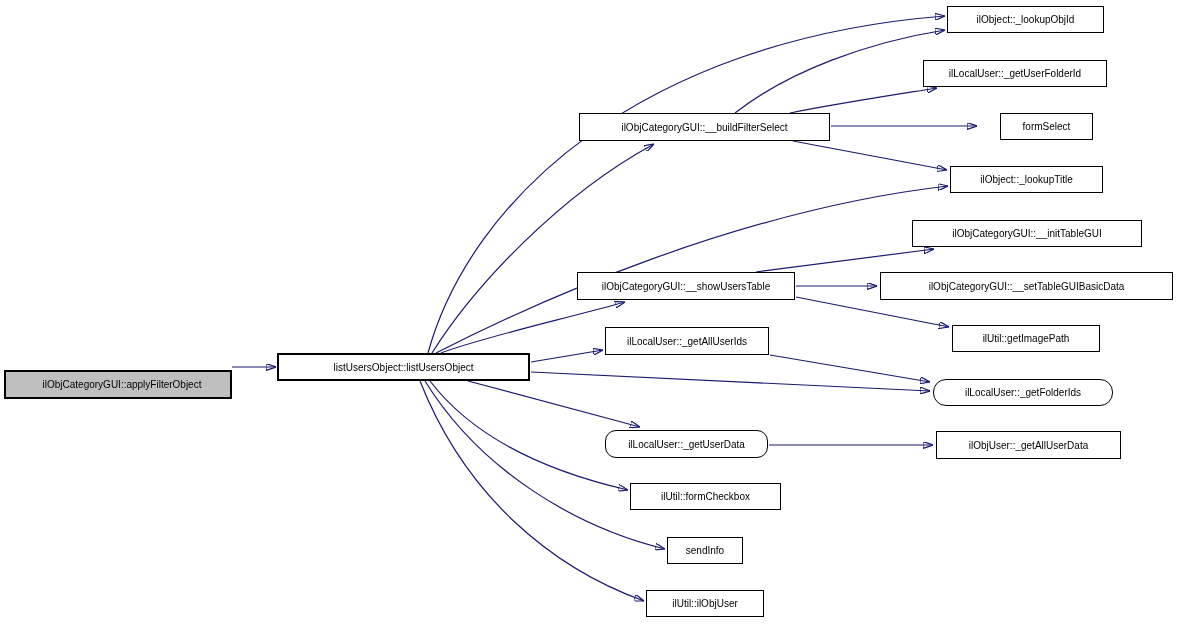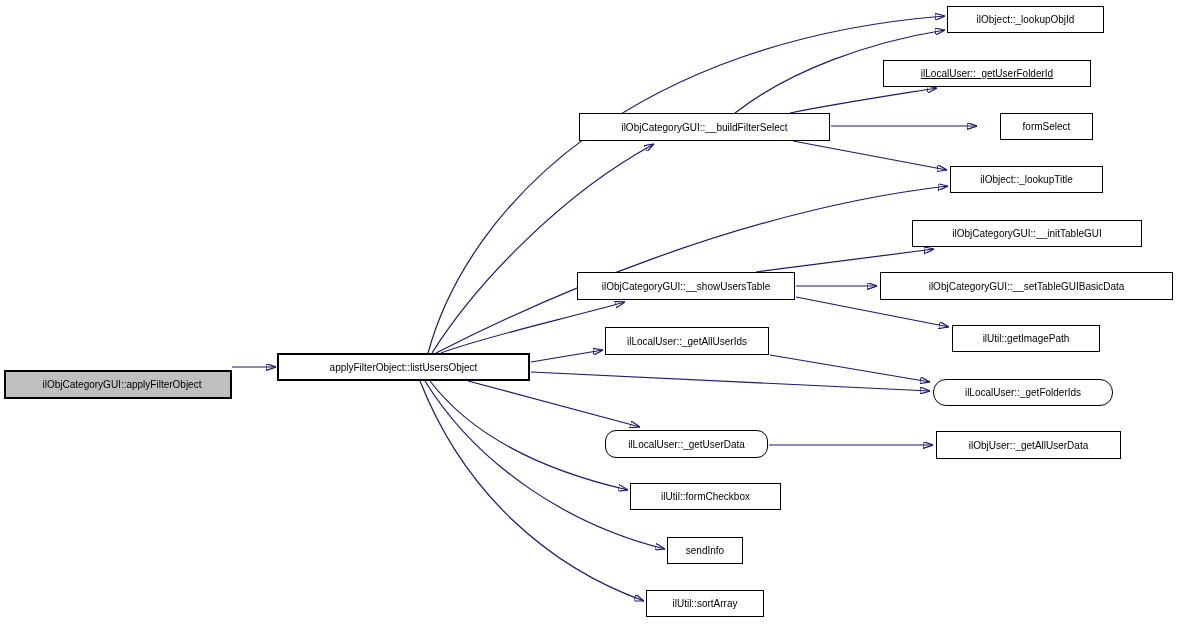--- a/index.html
+++ b/index.html
@@ -78,31 +78,31 @@
     <path d="M831,126 L977,126" marker-end="url(#arrow)"></path>
     <path d="M793,141 L947,170" marker-end="url(#arrow)"></path>
     <path d="M756,272 L934,249" marker-end="url(#arrow)"></path>
     <path d="M796,286 L877,286" marker-end="url(#arrow)"></path>
     <path d="M796,297 L949,327" marker-end="url(#arrow)"></path>
     <path d="M770,355 L930,382" marker-end="url(#arrow)"></path>
     <path d="M769,445 L933,445" marker-end="url(#arrow)"></path>
   </svg>
 
   <div class="node node-root" style="left:4px;   top:370px; width:228px; height:29px;padding-left:8px;">ilObjCategoryGUI::applyFilterObject</div>
-  <div class="node node-main" style="left:277px; top:353px; width:253px; height:28px;">applyFilterObject::listUsersObject</div>
+  <div class="node node-main" style="left:277px; top:353px; width:253px; height:28px;">listUsersObject::listUsersObject</div>
   <div class="node" style="left:947px; top:6px;   width:157px; height:27px;">ilObject::_lookupObjId</div>
-  <div class="node" style="left:883px; top:60px;  width:208px; height:27px;text-decoration:underline;">ilLocalUser::_getUserFolderId</div>
+  <div class="node" style="left:923px; top:60px;  width:184px; height:27px;">ilLocalUser::_getUserFolderId</div>
   <div class="node" style="left:579px; top:113px; width:251px; height:28px;">ilObjCategoryGUI::__buildFilterSelect</div>
   <div class="node" style="left:980px; top:113px; width:93px;  height:27px;margin-left:20px;">formSelect</div>
   <div class="node" style="left:950px; top:166px; width:153px; height:27px;">ilObject::_lookupTitle</div>
   <div class="node" style="left:912px; top:220px; width:230px; height:27px;">ilObjCategoryGUI::__initTableGUI</div>
   <div class="node" style="left:577px; top:272px; width:218px; height:28px;">ilObjCategoryGUI::__showUsersTable</div>
   <div class="node" style="left:880px; top:272px; width:293px; height:28px;">ilObjCategoryGUI::__setTableGUIBasicData</div>
   <div class="node" style="left:952px; top:325px; width:148px; height:27px;">ilUtil::getImagePath</div>
   <div class="node" style="left:605px; top:327px; width:164px; height:28px;">ilLocalUser::_getAllUserIds</div>
   <div class="node" style="left:933px; top:379px; width:180px; height:27px;border-radius:13px;">ilLocalUser::_getFolderIds</div>
   <div class="node" style="left:605px; top:430px; width:163px; height:28px;border-radius:11px;">ilLocalUser::_getUserData</div>
   <div class="node" style="left:936px; top:431px; width:185px; height:28px;">ilObjUser::_getAllUserData</div>
   <div class="node" style="left:630px; top:483px; width:151px; height:27px;">ilUtil::formCheckbox</div>
   <div class="node" style="left:667px; top:537px; width:76px;  height:27px;">sendInfo</div>
-  <div class="node" style="left:646px; top:590px; width:118px; height:27px;">ilUtil::sortArray</div>
+  <div class="node" style="left:646px; top:590px; width:118px; height:27px;">ilUtil::ilObjUser</div>
 
 </div>
 
 </body></html>

